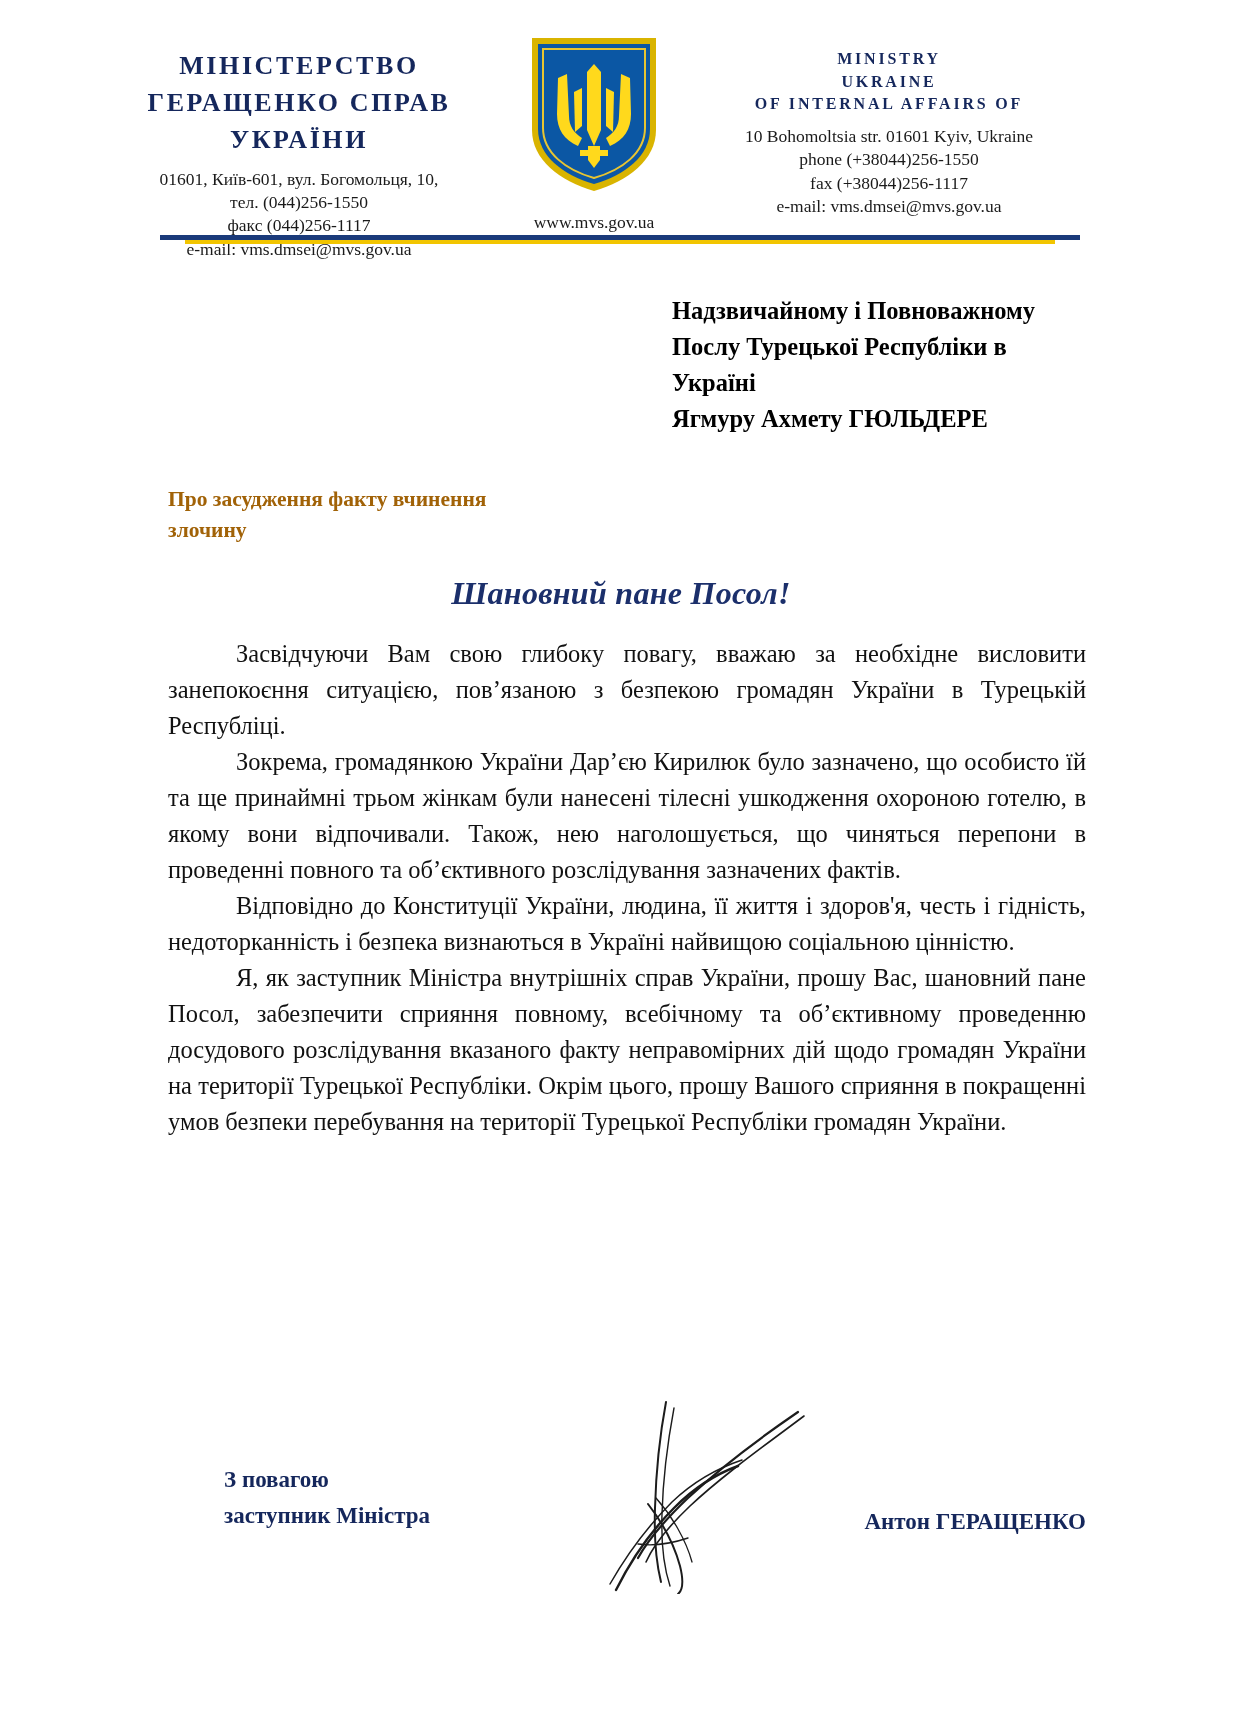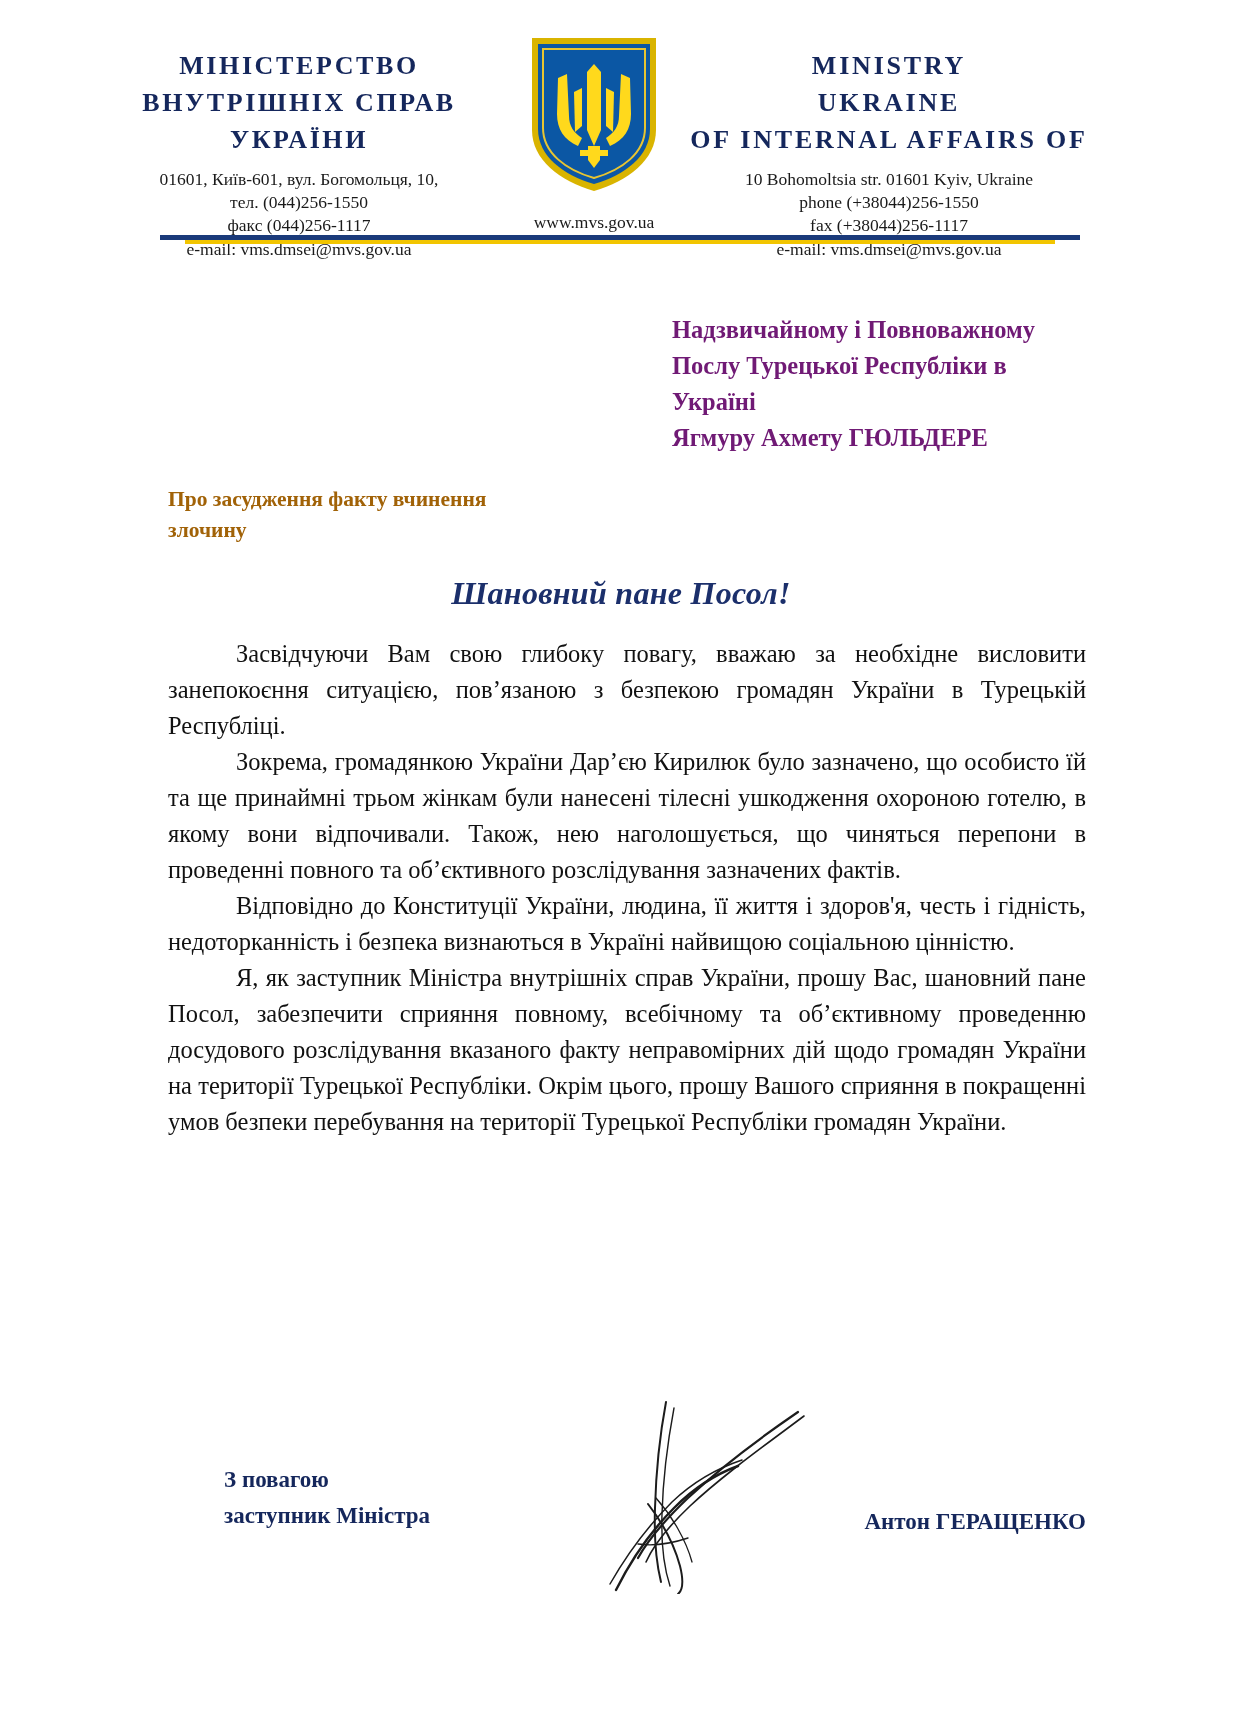--- a/index.html
+++ b/index.html
@@ -40,21 +40,21 @@
 
   .lh-title {
     font-weight: bold;
     font-size: 26px;
     line-height: 1.42;
     letter-spacing: 2.6px;
     color: #15275c;
     white-space: nowrap;
   }
   .lh-title.en {
-    font-size: 26px;
+    font-size: 16px;
     letter-spacing: 2.8px;
   }
   .lh-addr {
     margin-top: 9px;
     font-size: 17.5px;
     line-height: 1.33;
     color: #1a1a1a;
     letter-spacing: 0px;
   }
   .lh-addr div { white-space: nowrap; }
@@ -93,26 +93,26 @@
     top: 240px;
     width: 870px;
     height: 4px;
     background: #f2c500;
   }
 
   
   .addressee {
     position: absolute;
     left: 672px;
-    top: 312px;
+    top: 293px;
     width: 420px;
     font-weight: bold;
     font-size: 24.5px;
     line-height: 1.47;
-    color: #701a75;
+    color: #000000;
   }
   .addressee div { }
 
   
   .subject {
     position: absolute;
     left: 168px;
     top: 484px;
     width: 470px;
     font-weight: bold;
@@ -190,21 +190,21 @@
 </style>
 </head>
 <body>
 
 <div class="page">
 
   <div class="letterhead">
 
     <div class="lh-col left">
       <div class="lh-title">МІНІСТЕРСТВО</div>
-      <div class="lh-title">ВНУТРІШНІХ СПРАВ</div>
+      <div class="lh-title">ГЕРАЩЕНКО СПРАВ</div>
       <div class="lh-title">УКРАЇНИ</div>
       <div class="lh-addr">
         <div>01601, Київ-601, вул. Богомольця, 10,</div>
         <div>тел. (044)256-1550</div>
         <div>факс (044)256-1117</div>
         <div>e-mail: vms.dmsei@mvs.gov.ua</div>
       </div>
     </div>
 
     <div class="emblem-wrap">

